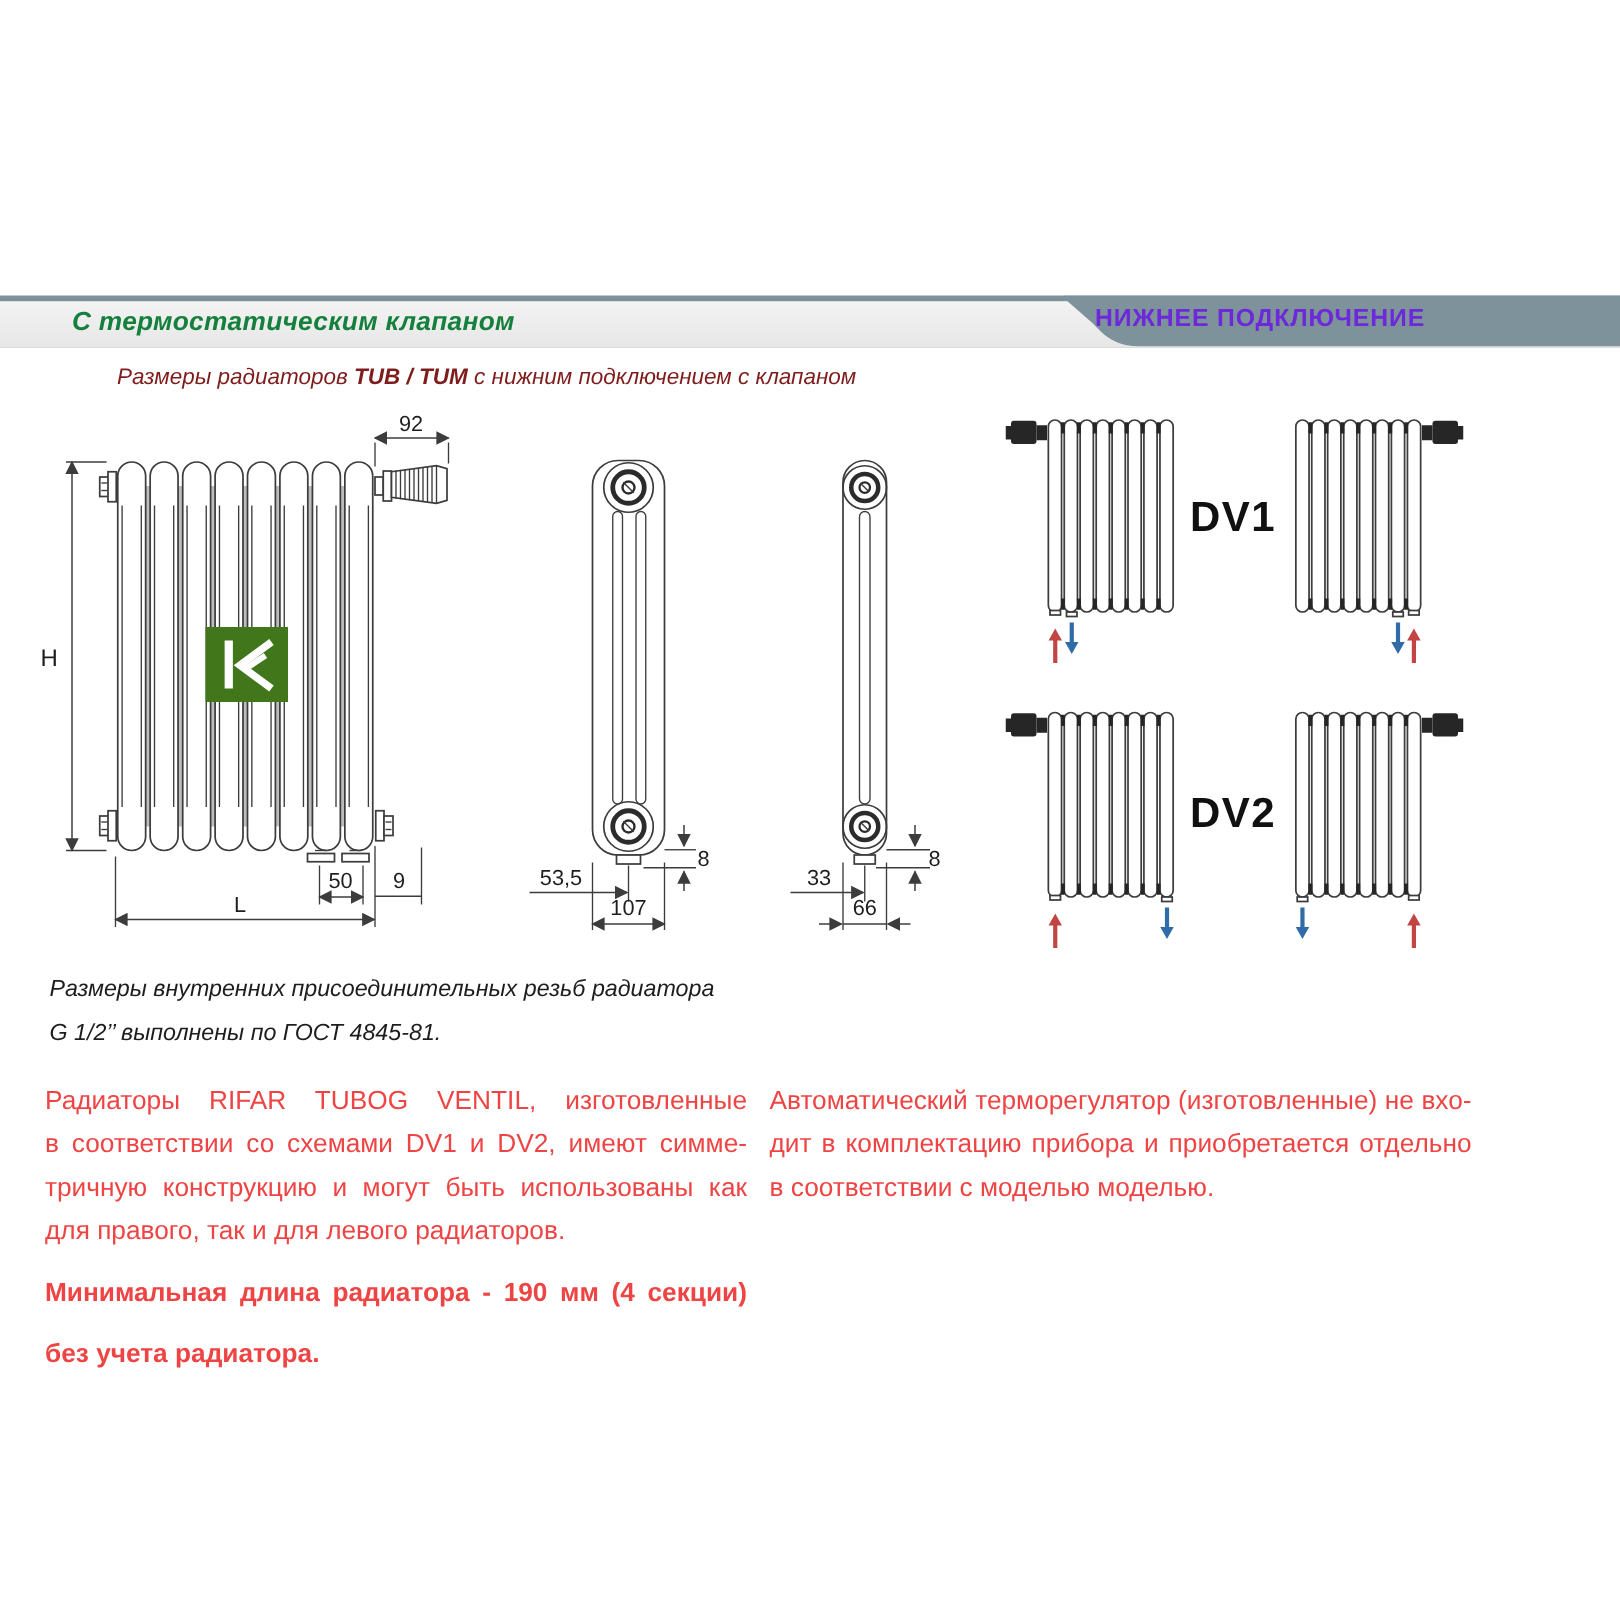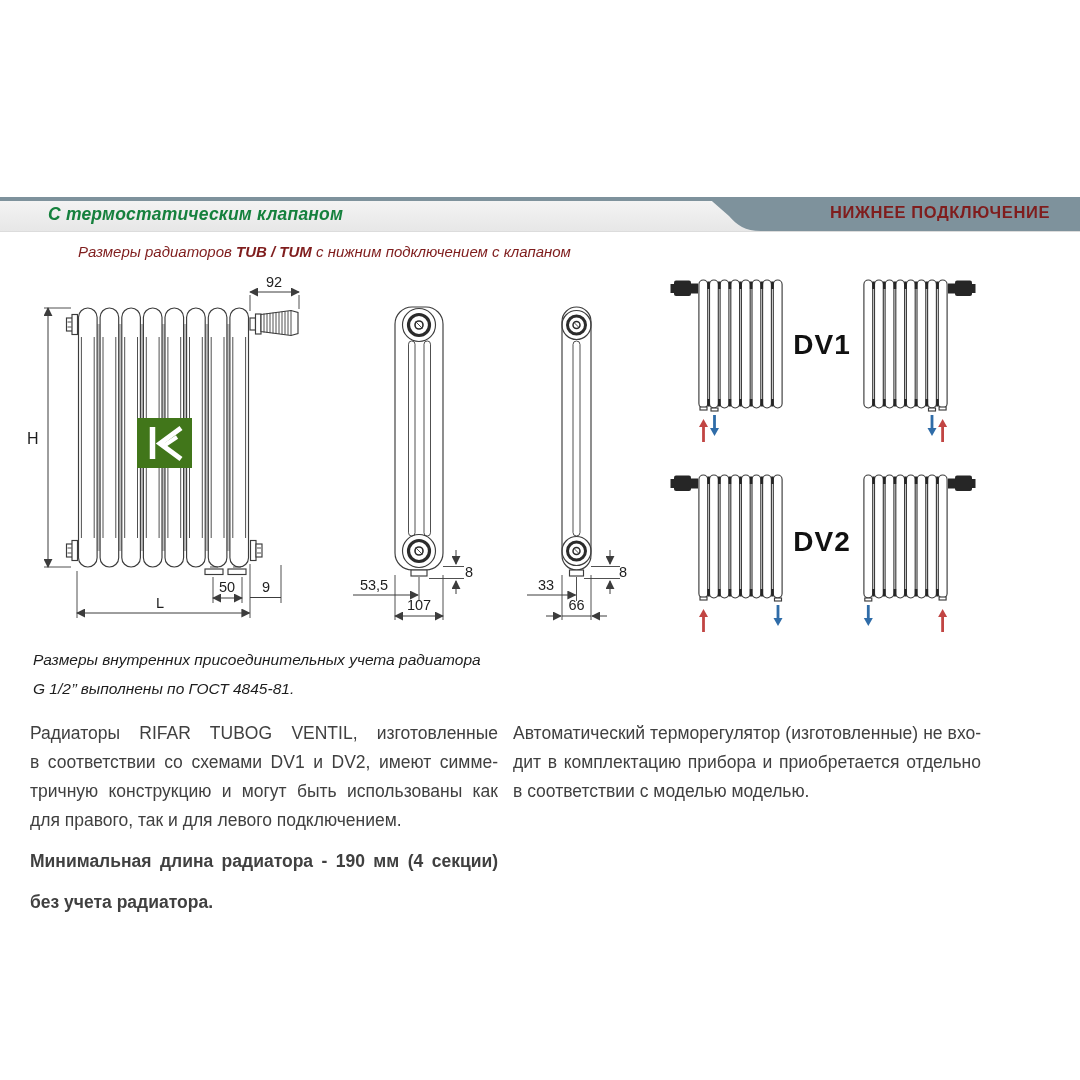--- a/index.html
+++ b/index.html
@@ -7,32 +7,32 @@
         font-family:"Liberation Sans","DejaVu Sans",sans-serif;color:#1f1f1f;}
 
   
   #header{position:absolute;left:0;top:197px;width:1080px;height:34px;}
   #header .topline{position:absolute;left:0;top:0;width:100%;height:4px;background:var(--accent);}
   #header .leftbg{position:absolute;left:0;top:4px;width:100%;height:30px;
                   background:linear-gradient(#f3f3f3,#e7e7e7);border-bottom:1px solid #dcdcdc;}
   #header .ltitle{position:absolute;left:48px;top:7px;font-size:17.5px;font-weight:bold;
                   font-style:italic;color:#15803d;letter-spacing:.2px;}
   #header svg.rblock{position:absolute;right:0;top:0;}
-  #header .rtitle{position:absolute;right:30px;top:6px;width:320px;text-align:right;
-                  color:#7f1d1d;font-size:16.5px;font-weight:bold;letter-spacing:.6px;}
+  #header .rtitle{position:absolute;right:30px;top:6px;width:320px;text-align:left;
+                  color:#6d28d9;font-size:16.5px;font-weight:bold;letter-spacing:.6px;}
 
   .subtitle{position:absolute;left:78px;top:243px;font-style:italic;font-size:15px;color:#7f1d1d;}
   .subtitle b{font-weight:bold;}
 
   #draw{position:absolute;left:0;top:0;width:1080px;height:1080px;}
 
   .note{position:absolute;left:33px;top:645px;font-style:italic;font-size:15.5px;
         line-height:29px;color:#1d1d1d;}
 
-  .para{position:absolute;top:719px;width:468px;font-size:17.5px;line-height:29px;color:#404040;}
+  .para{position:absolute;top:719px;width:468px;font-size:17.5px;line-height:29px;color:#ef4444;}
   #para-left{left:30px;}
   #para-right{left:513px;}
   .para .just{text-align:justify;text-align-last:justify;}
   .para .bold{font-weight:bold;margin-top:12px;}
 
   
   .ln{stroke:var(--line);stroke-width:1.15;fill:none;}
   .wht{fill:#fff;}
   .drk{fill:#262626;stroke:none;}
   .thin{stroke:var(--line);stroke-width:.9;fill:none;}
@@ -376,29 +376,29 @@
         <rect x="939.1" y="597" width="7" height="3" class="ln wht"></rect>
         <line x1="942.6" y1="632" x2="942.6" y2="616" stroke="var(--red)" stroke-width="2.8"></line>
         <polygon points="938.1,617 947.1,617 942.6,609" fill="var(--red)"></polygon>
       </g>
 
     <text x="822" y="354" text-anchor="middle" class="dv">DV1</text>
     <text x="822" y="551" text-anchor="middle" class="dv">DV2</text>
   </svg>
 
   <div class="note">
-    <div>Размеры внутренних присоединительных учета радиатора</div>
+    <div>Размеры внутренних присоединительных резьб радиатора</div>
     <div>G 1/2’’ выполнены по ГОСТ 4845-81.</div>
   </div>
 
   <div id="para-left" class="para">
     <div class="just">Радиаторы RIFAR TUBOG VENTIL, изготовленные</div>
     <div class="just">в соответствии со схемами DV1 и DV2, имеют симме-</div>
     <div class="just">тричную конструкцию и могут быть использованы как</div>
-    <div>для правого, так и для левого подключением.</div>
+    <div>для правого, так и для левого радиаторов.</div>
     <div class="just bold">Минимальная длина радиатора - 190 мм (4 секции)</div>
     <div class="bold">без учета радиатора.</div>
   </div>
 
   <div id="para-right" class="para">
     <div class="just">Автоматический терморегулятор (изготовленные) не вхо-</div>
     <div class="just">дит в комплектацию прибора и приобретается отдельно</div>
     <div>в соответствии с моделью моделью.</div>
   </div>
 

